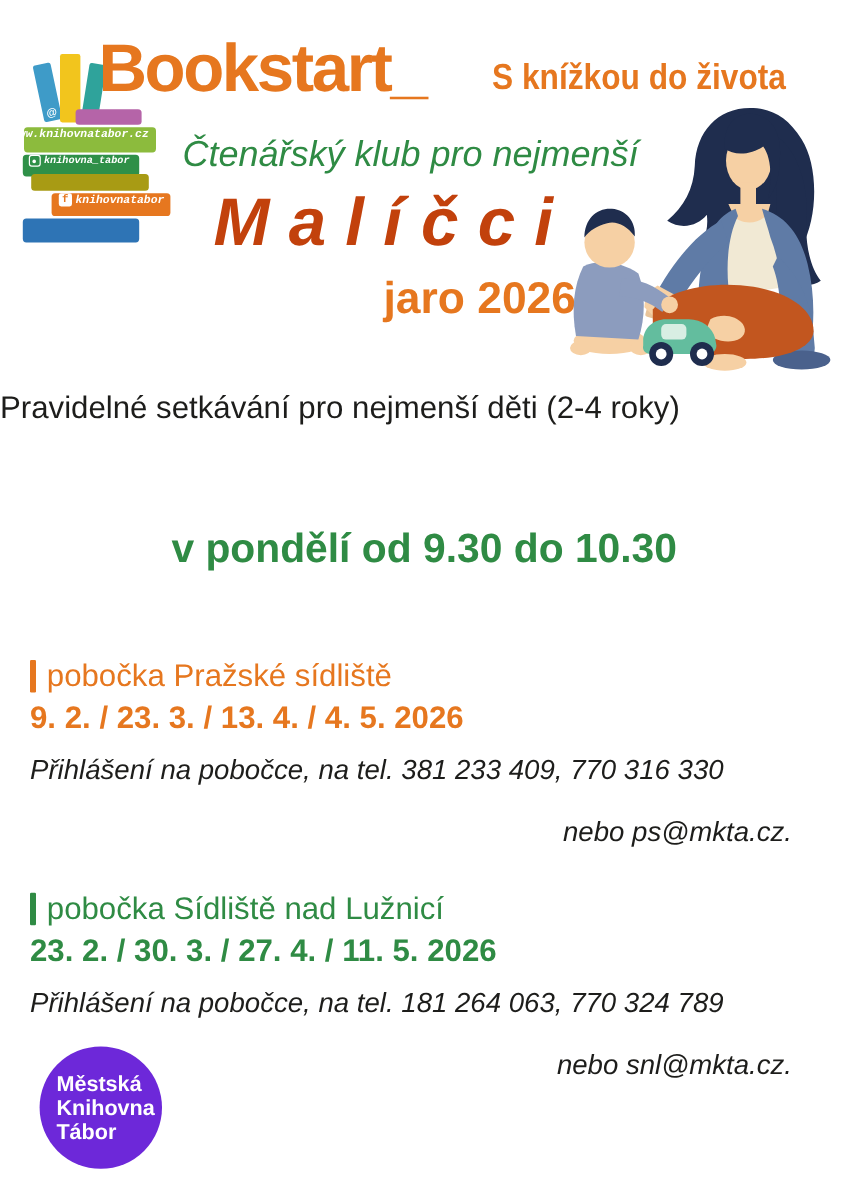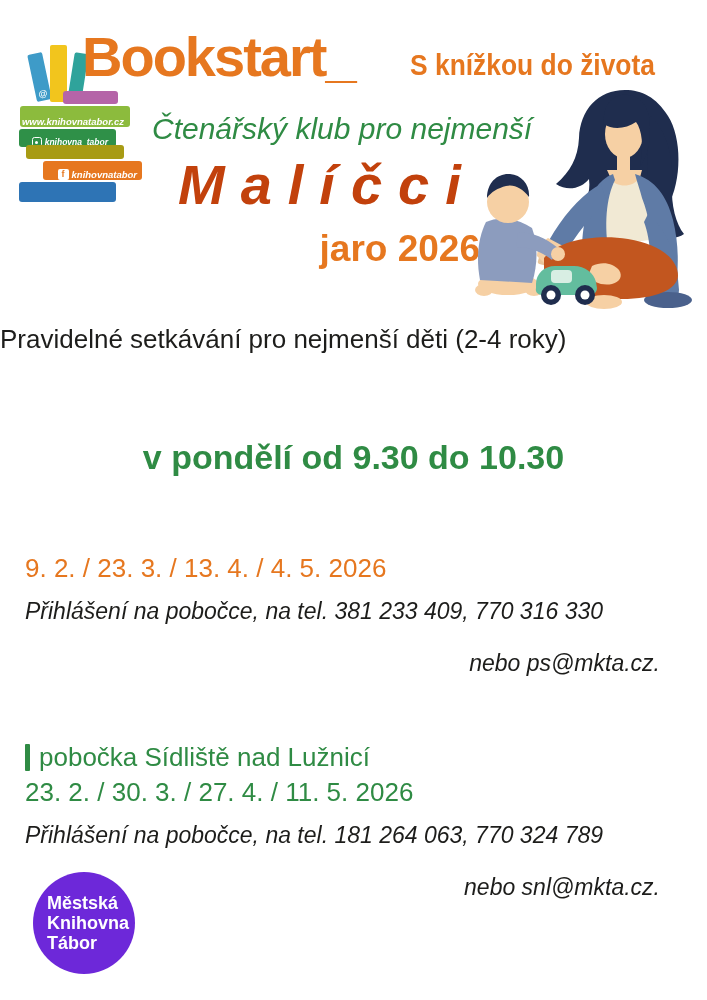--- a/index.html
+++ b/index.html
@@ -9,22 +9,22 @@
     font-family:"Liberation Sans",sans-serif;color:#1d1d1b;
   }
   
   .logo-stack{position:absolute;left:18px;top:45px;width:132px;height:158px;}
   .vbook{position:absolute;border-radius:2px;}
   .vbook-blue{left:14px;top:8px;width:15px;height:48px;background:#3e9bc8;transform:rotate(-12deg);}
   .vbook-blue .at{position:absolute;bottom:2px;left:0;width:100%;text-align:center;
     color:#fff;font-size:9px;font-weight:bold;}
   .vbook-yellow{left:32px;top:0;width:17px;height:57px;background:#f2c51d;}
   .vbook-teal{left:53px;top:8px;width:14px;height:48px;background:#2fa39b;transform:rotate(9deg);}
-  .hbar{position:absolute;border-radius:3px;display:flex;align-items:flex-end;justify-content:flex-end;
-    color:#fff;font-style:italic;font-weight:bold;}
+  .hbar{position:absolute;border-radius:3px;display:flex;align-items:flex-start;justify-content:flex-end;
+    color:#fff;font-style:italic;font-weight:bold;font-family:Liberation Mono, monospace;}
   .bar-purple{left:45px;top:46px;width:55px;height:13px;background:#b564a8;}
   .bar-lime{left:2px;top:61px;width:110px;height:21px;background:#8cbb3d;font-size:9.5px;padding-right:6px;box-sizing:border-box;}
   .bar-dkgreen{left:1px;top:84px;width:97px;height:18px;background:#2f9048;font-size:8.5px;padding-right:8px;box-sizing:border-box;gap:3px;}
   .bar-olive{left:8px;top:100px;width:98px;height:14px;background:#a89b14;}
   .bar-orange{left:25px;top:116px;width:99px;height:19px;background:#e6771f;font-size:9.5px;padding-right:5px;box-sizing:border-box;gap:3px;}
   .bar-blue{left:1px;top:137px;width:97px;height:20px;background:#2e74b5;}
   .ig-icon{display:inline-flex;align-items:center;justify-content:center;
     width:8px;height:8px;border:1.4px solid #fff;border-radius:2.5px;flex:0 0 auto;}
   .ig-icon i{width:3px;height:3px;border-radius:50%;background:#fff;}
   .fb-icon{display:inline-flex;align-items:center;justify-content:center;flex:0 0 auto;
@@ -50,21 +50,21 @@
   
   .section{position:absolute;left:25px;width:657px;}
   .section-1{top:548px;}
   .section-2{top:742px;}
   .branch-row{display:flex;align-items:center;gap:9px;font-size:26px;height:30px;}
   .branch-bar{width:5px;height:27px;border-radius:1px;flex:0 0 auto;}
   .sec-orange .branch-row,.sec-orange .dates{color:#e6771f;}
   .sec-orange .branch-bar{background:#e6771f;}
   .sec-green .branch-row,.sec-green .dates{color:#2f8b44;}
   .sec-green .branch-bar{background:#2f8b44;}
-  .dates{font-size:26px;font-weight:400;margin-top:5px;white-space:nowrap;}
+  .dates{font-size:26px;font-weight:700;margin-top:5px;white-space:nowrap;}
   .contact1{font-size:23px;font-style:italic;margin-top:14px;white-space:nowrap;}
   .contact2{font-size:23px;font-style:italic;margin-top:25px;text-align:right;padding-right:22px;}
   
   .footer-logo{position:absolute;left:33px;top:872px;width:102px;height:102px;
     border-radius:50%;background:#6d28d9;color:#fff;box-sizing:border-box;
     padding:21px 0 0 14px;font-size:18px;font-weight:800;line-height:20px;}
 </style>
 </head>
 <body>
 
@@ -143,20 +143,24 @@
     <circle cx="133" cy="209" r="4.5" fill="#ffffff"></circle>
   </svg>
 
   <div class="intro">
     <div>Pravidelné setkávání pro nejmenší děti (2-4 roky)</div>
   </div>
 
   <div class="time-heading">v pondělí od 9.30 do 10.30</div>
 
   <div class="section section-1 sec-orange">
+    <div class="branch-row">
+      <span class="branch-bar"></span>
+      <span>pobočka Pražské sídliště</span>
+    </div>
     <div class="dates">9. 2. / 23. 3. / 13. 4. / 4. 5. 2026</div>
     <div class="contact1">Přihlášení na pobočce, na tel. 381 233 409, 770 316 330</div>
     <div class="contact2">nebo ps@mkta.cz.</div>
   </div>
 
   <div class="section section-2 sec-green">
     <div class="branch-row">
       <span class="branch-bar"></span>
       <span>pobočka Sídliště nad Lužnicí</span>
     </div>

